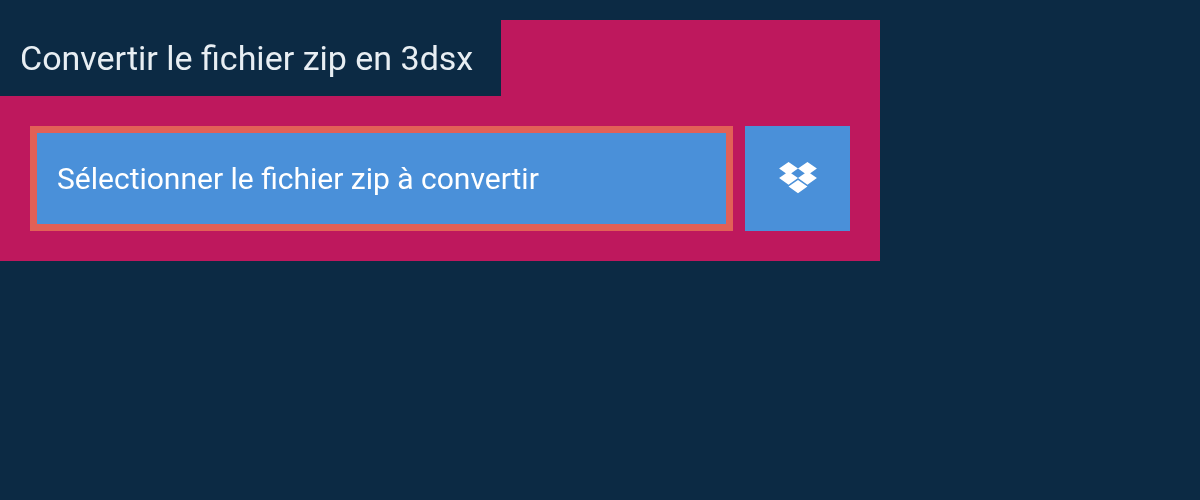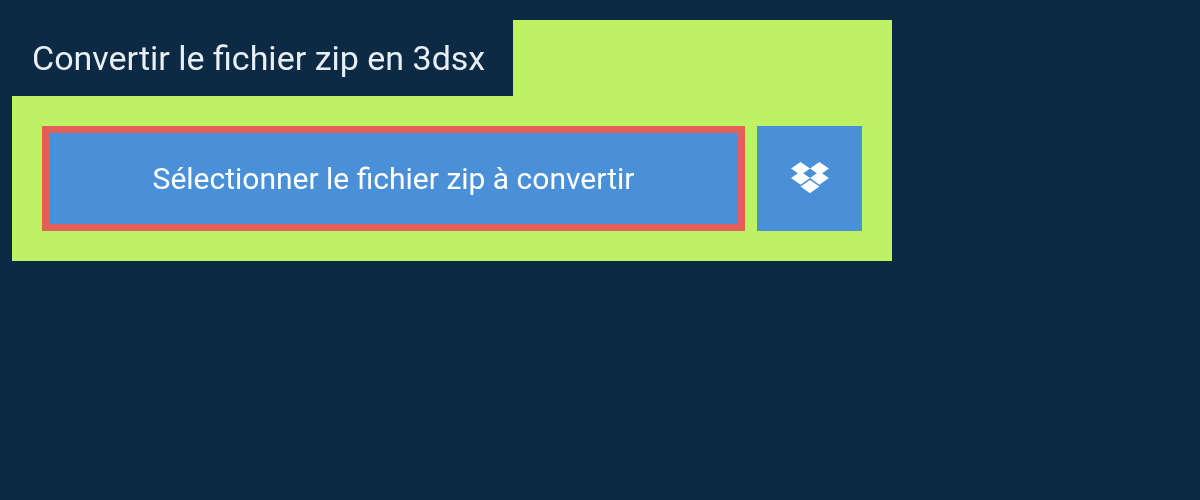--- a/index.html
+++ b/index.html
@@ -8,24 +8,24 @@
       box-sizing: border-box;
     }
     body {
       width: 1200px;
       height: 500px;
       background-color: #0c2a44;
       font-family: -apple-system, BlinkMacSystemFont, "Segoe UI", Roboto, Helvetica, Arial, sans-serif;
       overflow: hidden;
     }
     .panel {
-      background-color: #bef264;
+      background-color: #be185d;
       width: 880px;
       margin-top: 20px;
-      margin-left: 12px;
+      margin-left: 0;
       padding-bottom: 30px;
     }
     .title-tab {
       background-color: #0c2a44;
       display: inline-block;
       padding: 18px 28px 18px 20px;
     }
     .title-text {
       color: #e8eef3;
       font-size: 34px;
@@ -36,21 +36,21 @@
       gap: 12px;
       padding: 30px 30px 0 30px;
       align-items: stretch;
     }
     .select-button {
       background-color: #4a90d9;
       border: 7px solid #e26057;
       flex: 1;
       display: flex;
       align-items: center;
-      justify-content: center;
+      justify-content: flex-start;
       padding: 28px 20px;
       cursor: pointer;
     }
     .select-button-text {
       color: #ffffff;
       font-size: 30px;
       font-weight: 400;
     }
     .dropbox-button {
       background-color: #4a90d9;

